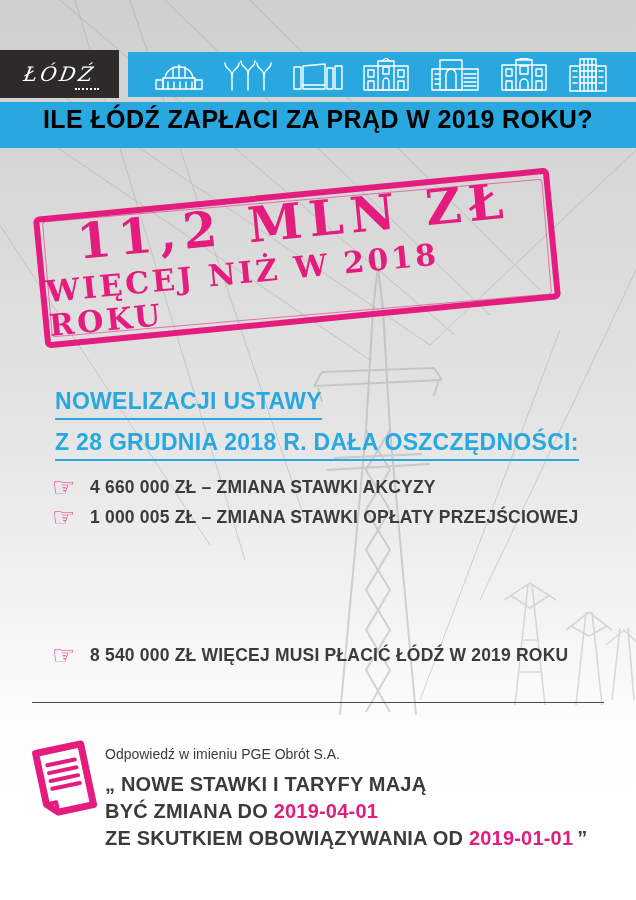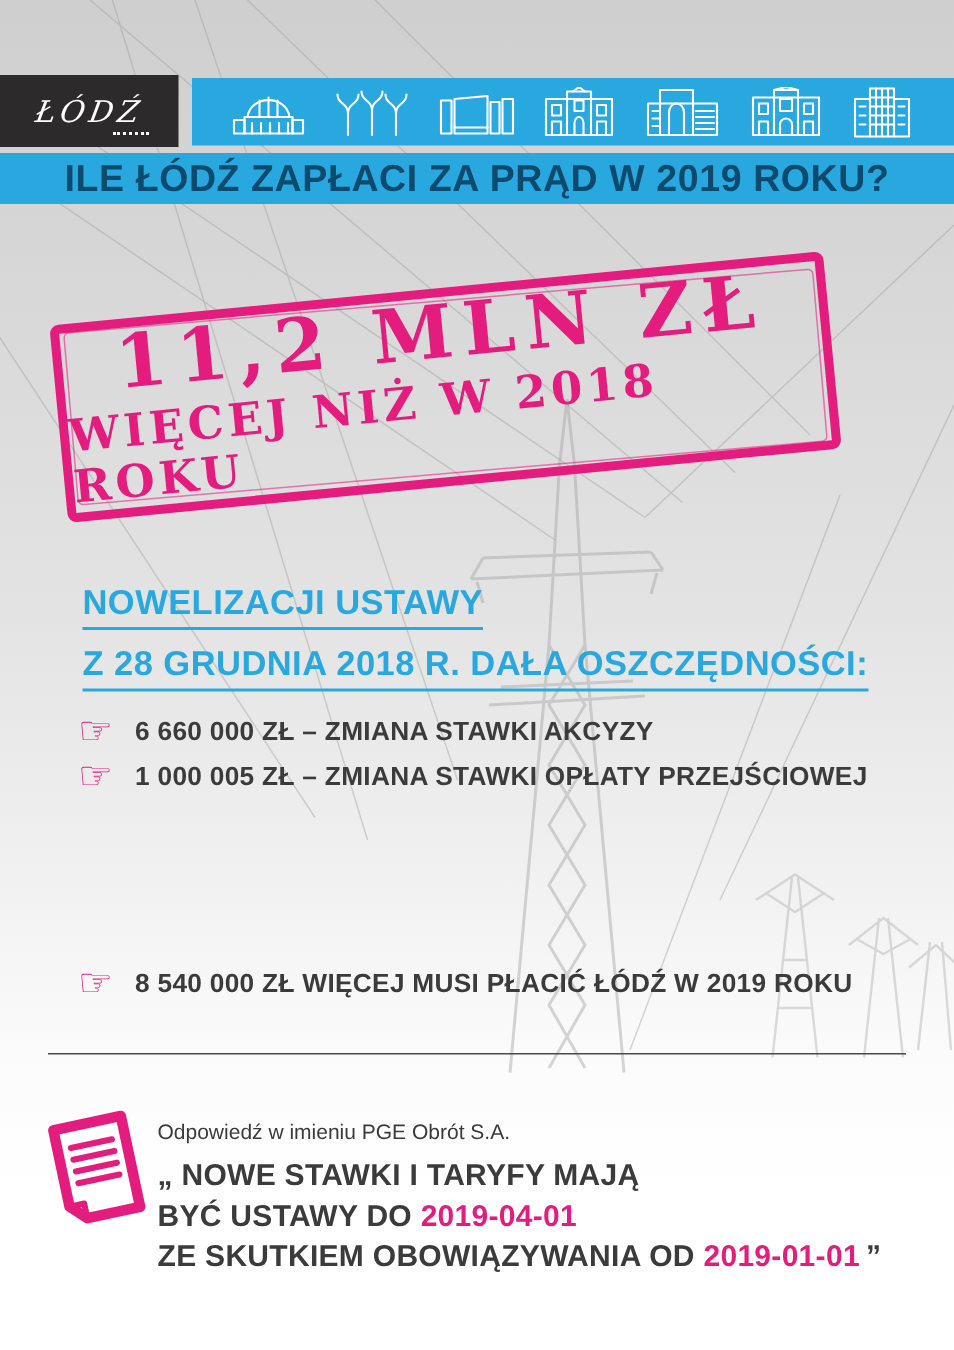--- a/index.html
+++ b/index.html
@@ -14,22 +14,22 @@
   .logo-box { position:absolute; left:0; top:50px; width:119px; height:48px; background:#2d2a2b;
     display:flex; align-items:center; justify-content:center; }
   .logo-text { color:#ffffff; font-family:"DejaVu Serif", serif; font-style:italic;
     font-size:20px; letter-spacing:3px; transform:skewX(-10deg); }
   .logo-dots { position:absolute; right:20px; bottom:8px; width:24px; border-bottom:2px dotted #ffffff; }
 
   .icon-bar { position:absolute; left:128px; right:0; top:52px; height:45px; background:#29a8e0;
     display:flex; align-items:center; justify-content:space-between; padding:0 26px; box-sizing:border-box; }
   .icon-bar svg { display:block; stroke:#ffffff; fill:none; stroke-width:1.4; stroke-linecap:round; stroke-linejoin:round; }
 
-  .title-banner { position:absolute; left:0; right:0; top:102px; height:34px; background:#29a8e0;
-    color:#0c4a6e; font-weight:bold; font-size:25px; letter-spacing:.4px; text-align:center; line-height:34px; }
+  .title-banner { position:absolute; left:0; right:0; top:102px; height:46px; background:#29a8e0;
+    color:#000000; font-weight:bold; font-size:25px; letter-spacing:.4px; text-align:center; line-height:34px; }
 
   
   .stamp { position:absolute; left:38px; top:192px; width:506px; height:120px;
     border:6px solid #e31c7d; border-radius:6px; transform:rotate(-5.5deg);
     display:flex; flex-direction:column; align-items:center; justify-content:center;
     color:#e31c7d; font-family:"DejaVu Serif", serif; font-weight:bold; }
   .stamp::after { content:""; position:absolute; inset:2px; border:1px solid rgba(227,28,125,.55); border-radius:4px; transform:rotate(.6deg); }
   .stamp-line1 { font-size:49px; letter-spacing:7px; line-height:1; }
   .stamp-line2 { font-size:30px; letter-spacing:3px; line-height:1.15; margin-top:5px; }
 
@@ -195,21 +195,21 @@
   </div>
 
   <div class="heading heading-1">
     <div class="h-line"><span>NOWELIZACJI USTAWY</span></div>
     <div class="h-line"><span>Z 28 GRUDNIA 2018 R. DAŁA OSZCZĘDNOŚCI:</span></div>
   </div>
 
   <div class="bullets bullets-1">
     <div class="bullet-row">
       <span class="hand">☞</span>
-      <span class="bullet-text">6 660 000 ZŁ – ZMIANA STAWKI AKCYZY</span>
+      <span class="bullet-text">4 660 000 ZŁ – ZMIANA STAWKI AKCYZY</span>
     </div>
     <div class="bullet-row">
       <span class="hand">☞</span>
       <span class="bullet-text">1 000 005 ZŁ – ZMIANA STAWKI OPŁATY PRZEJŚCIOWEJ</span>
     </div>
   </div>
 
 
   <div class="bullets bullets-2">
     <div class="bullet-row">
@@ -225,17 +225,17 @@
       <path d="M8,6 H54 V68 H18 L8,58 Z" fill="#ffffff" stroke="#e31c7d" stroke-width="7" stroke-linejoin="round"></path>
       <path d="M8,58 L18,58 L18,68" fill="none" stroke="#e31c7d" stroke-width="4" stroke-linejoin="round"></path>
       <path d="M17,20 H45 M17,28 H45 M17,36 H45 M17,44 H45" stroke="#e31c7d" stroke-width="4" stroke-linecap="round"></path>
     </svg>
   </span>
 
   <div class="attribution">Odpowiedź w imieniu PGE Obrót S.A.</div>
 
   <div class="quote-text">
     <div>„ NOWE STAWKI I TARYFY MAJĄ</div>
-    <div><span>BYĆ USTAWY DO </span><span class="date">2019-04-01</span></div>
+    <div><span>BYĆ ZMIANA DO </span><span class="date">2019-04-01</span></div>
     <div><span>ZE SKUTKIEM OBOWIĄZYWANIA OD </span><span class="date">2019-01-01</span><span class="closing-quote">”</span></div>
   </div>
 
 </div>
 
 </body></html>

